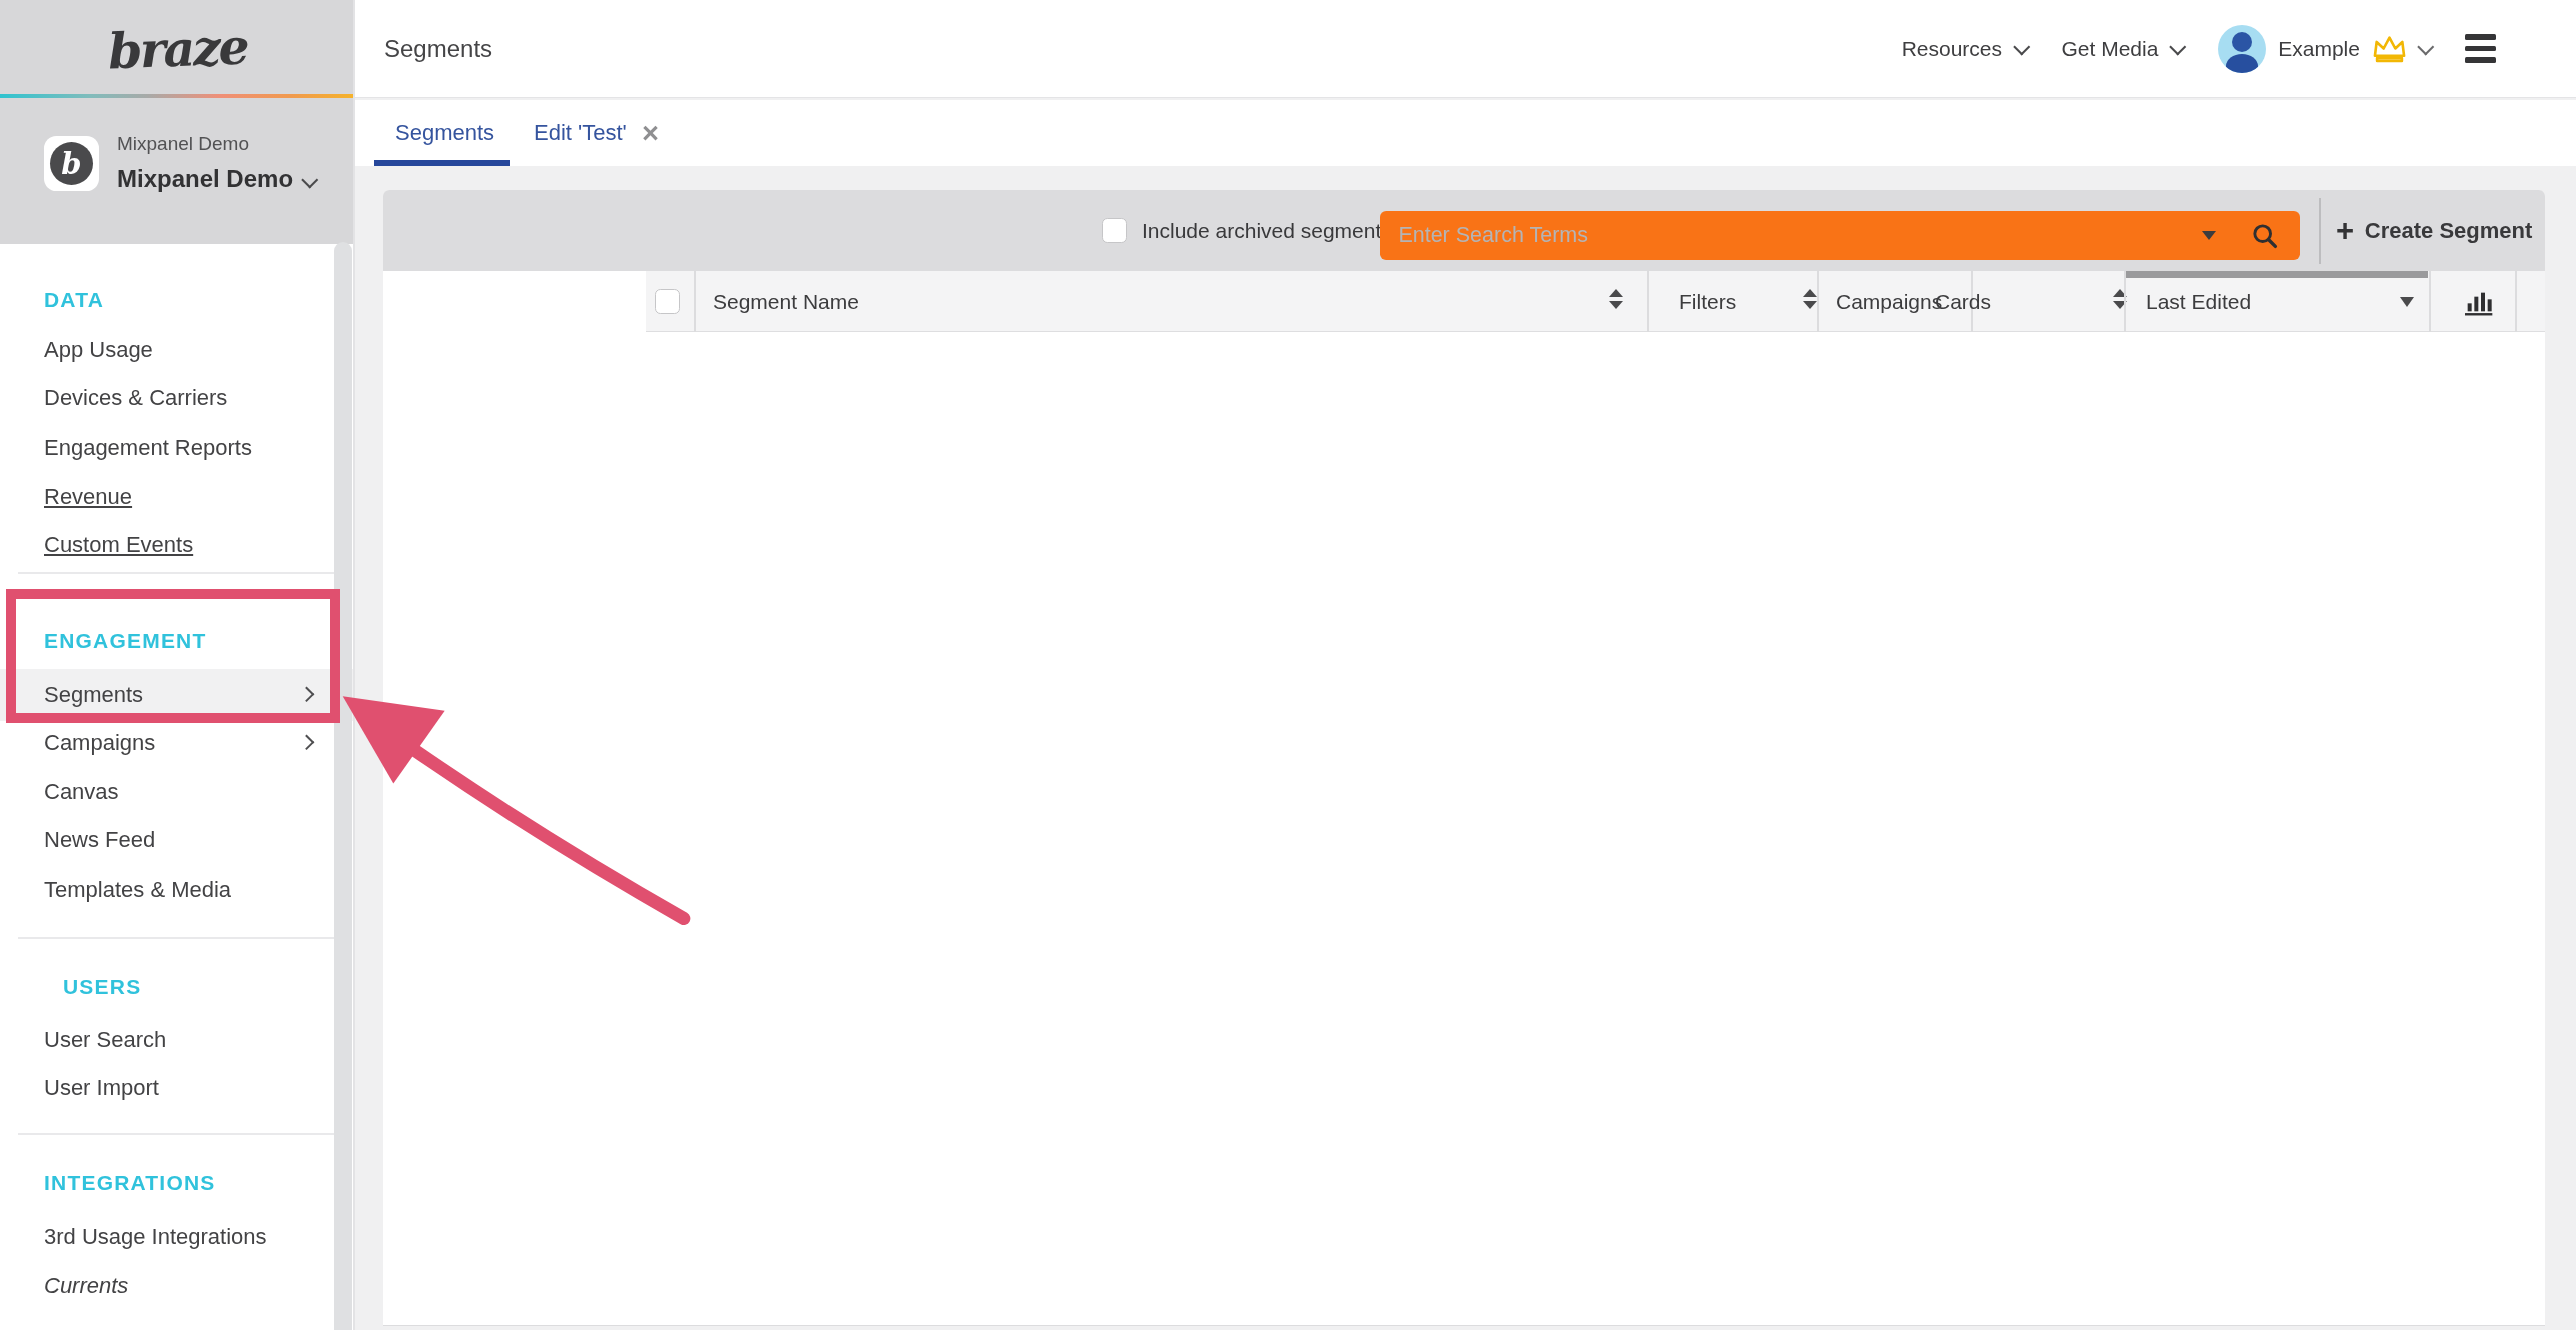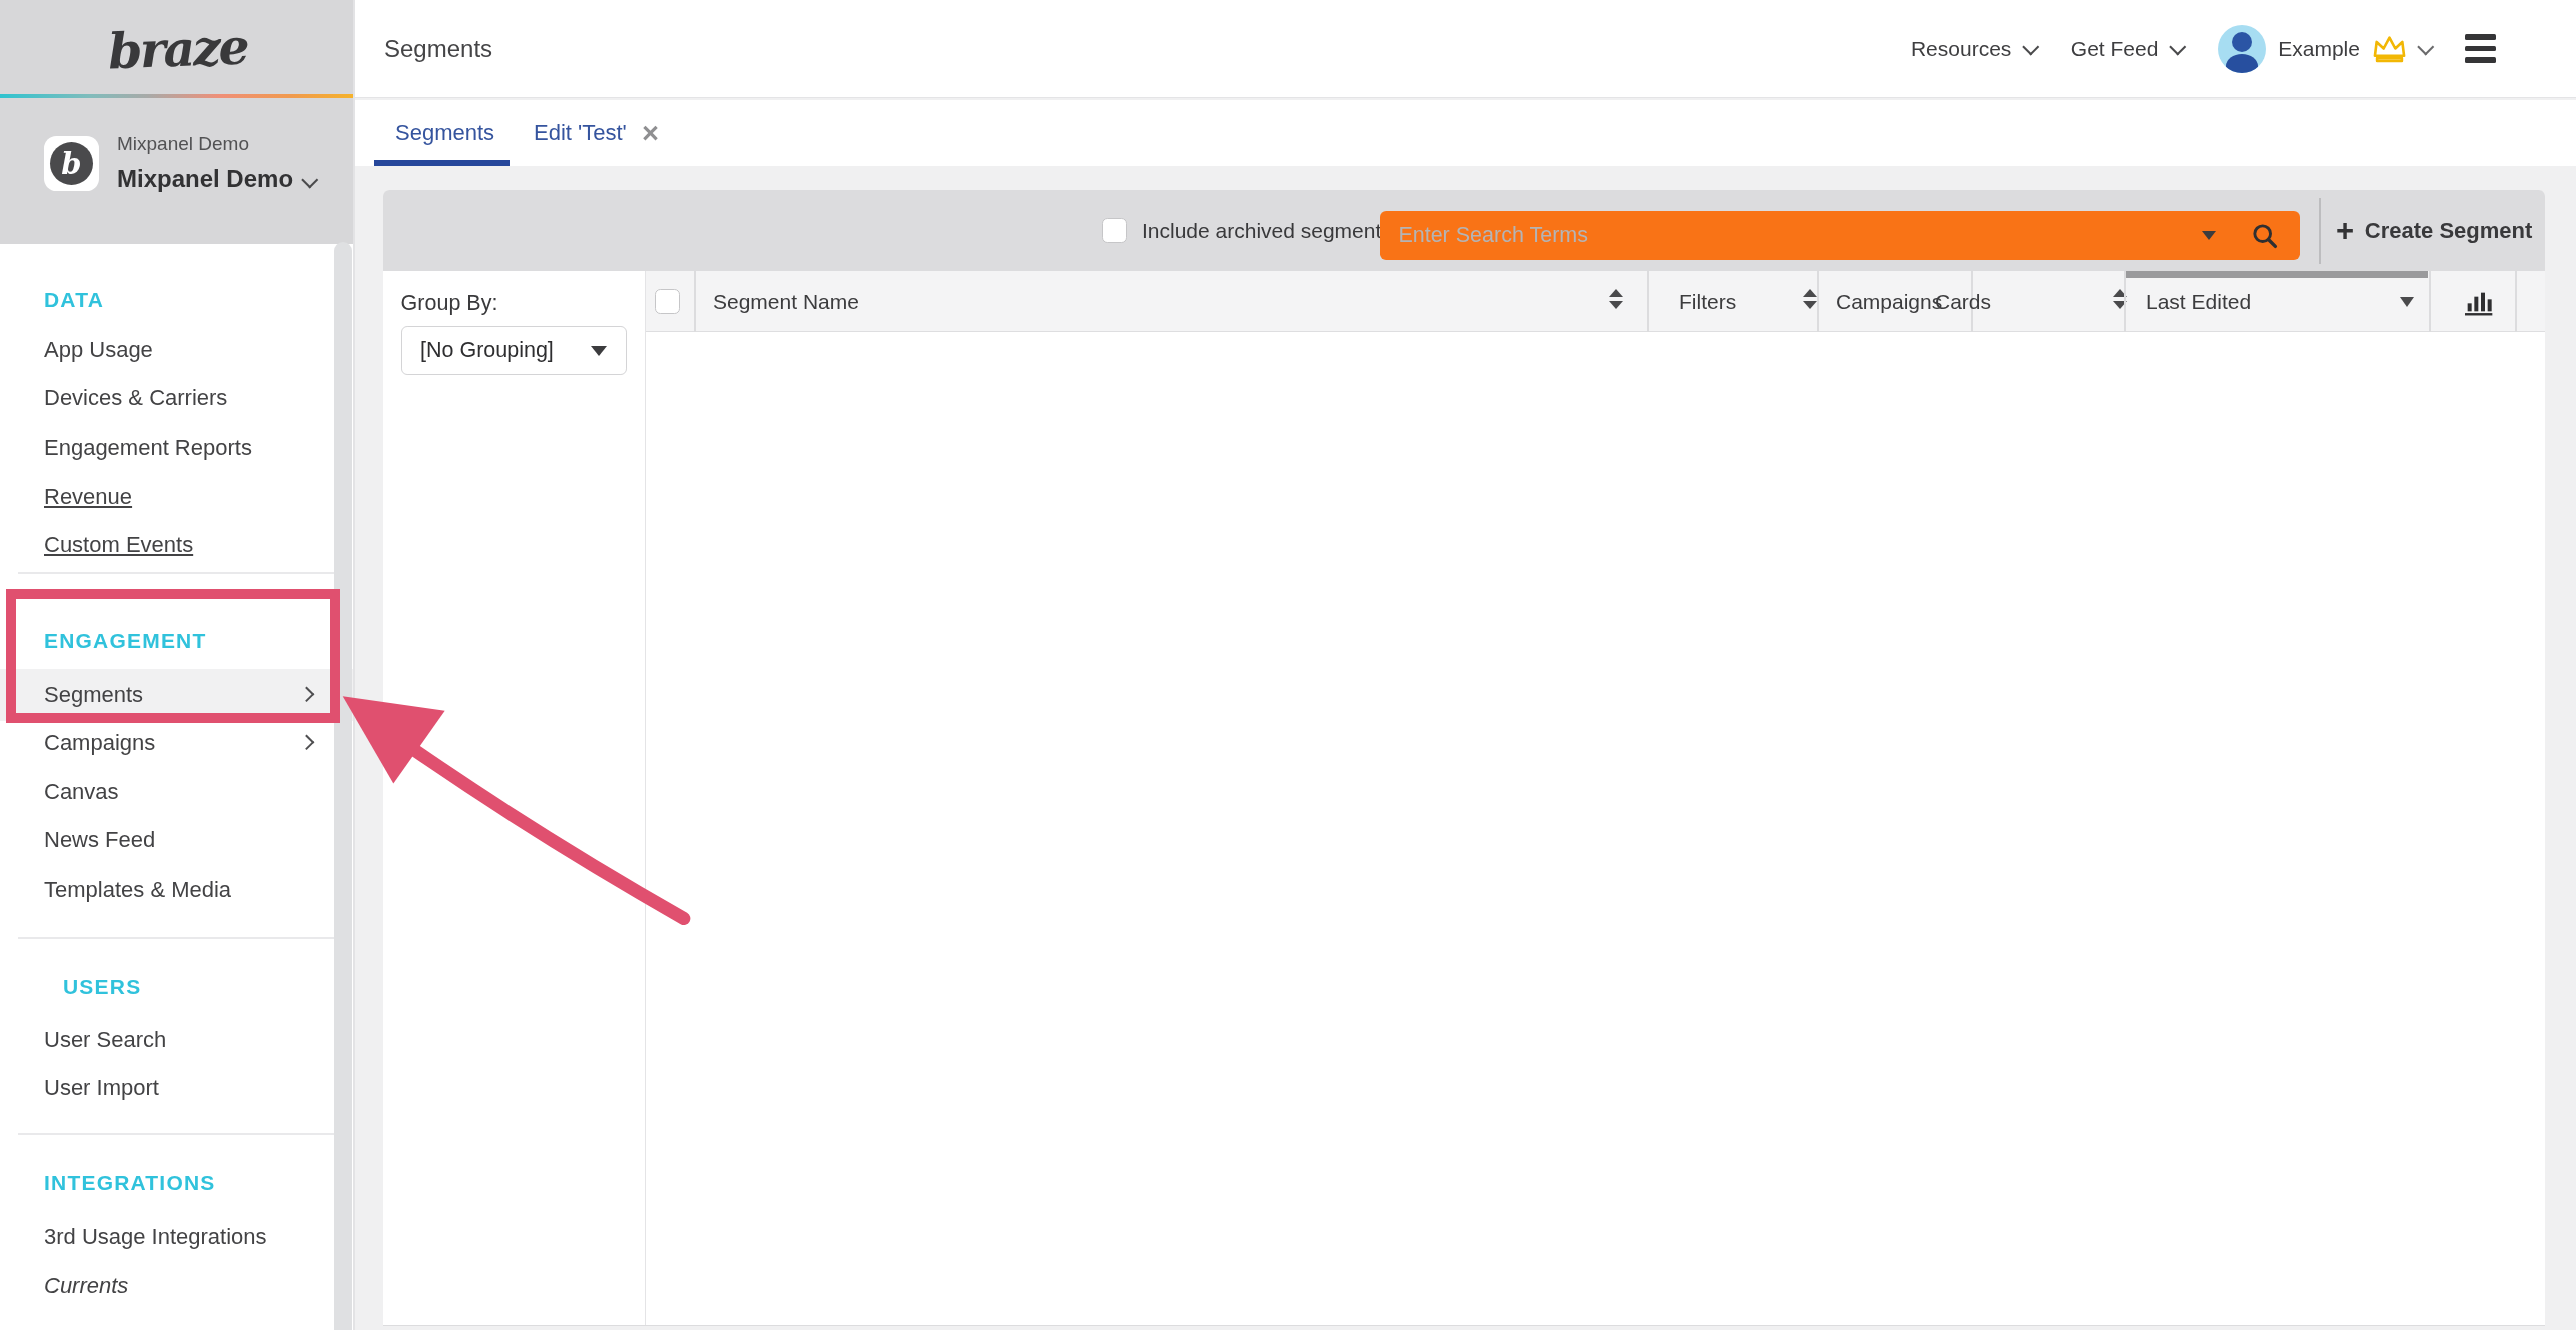--- a/index.html
+++ b/index.html
@@ -94,21 +94,21 @@
 <div class="brand-gradient"></div>
 
 <div class="top-header">
   <div class="page-title">Segments</div>
   <div class="header-right">
     <div class="menu-link">
       <span>Resources</span>
       <span class="chev-down"></span>
     </div>
     <div class="menu-link">
-      <span>Get Feed</span>
+      <span>Get Media</span>
       <span class="chev-down"></span>
     </div>
     <div class="user-cluster">
       <div class="avatar">
         <div class="head"></div>
           <div class="torso"></div>
       </div>
       <span style="font-size:21px;color:#3e3e40;">Example</span>
       <svg class="crown-svg" viewBox="0 0 24 20">
         <path d="M2 15 L3.2 5.5 L8 10 L12 2.5 L16 10 L20.8 5.5 L22 15 Z M3.5 16.5 h17 v2 h-17 Z" fill="none" stroke="#f2b705" stroke-width="1.8" stroke-linejoin="round"></path>
@@ -199,27 +199,20 @@
           </svg>
       </span>
     </div>
     <div class="toolbar-divider"></div>
     <div class="create-btn">
       <span class="create-plus">+</span>
       <span class="create-label">Create Segment</span>
     </div>
   </div>
 
-  <div class="left-panel">
-    <div class="groupby-label">Group By:</div>
-    <div class="groupby-select">
-      <span class="groupby-value">[No Grouping]</span>
-      <span class="tri-down"></span>
-    </div>
-  </div>
 
   <div class="table-header">
     <div class="sorted-bar"></div>
 
     <div class="th-cell" style="left:9.2px;">
       <span class="cb"></span>
     </div>
     <div class="col-line" style="left:48px;"></div>
 
     <div class="th-cell" style="left:67px;">

